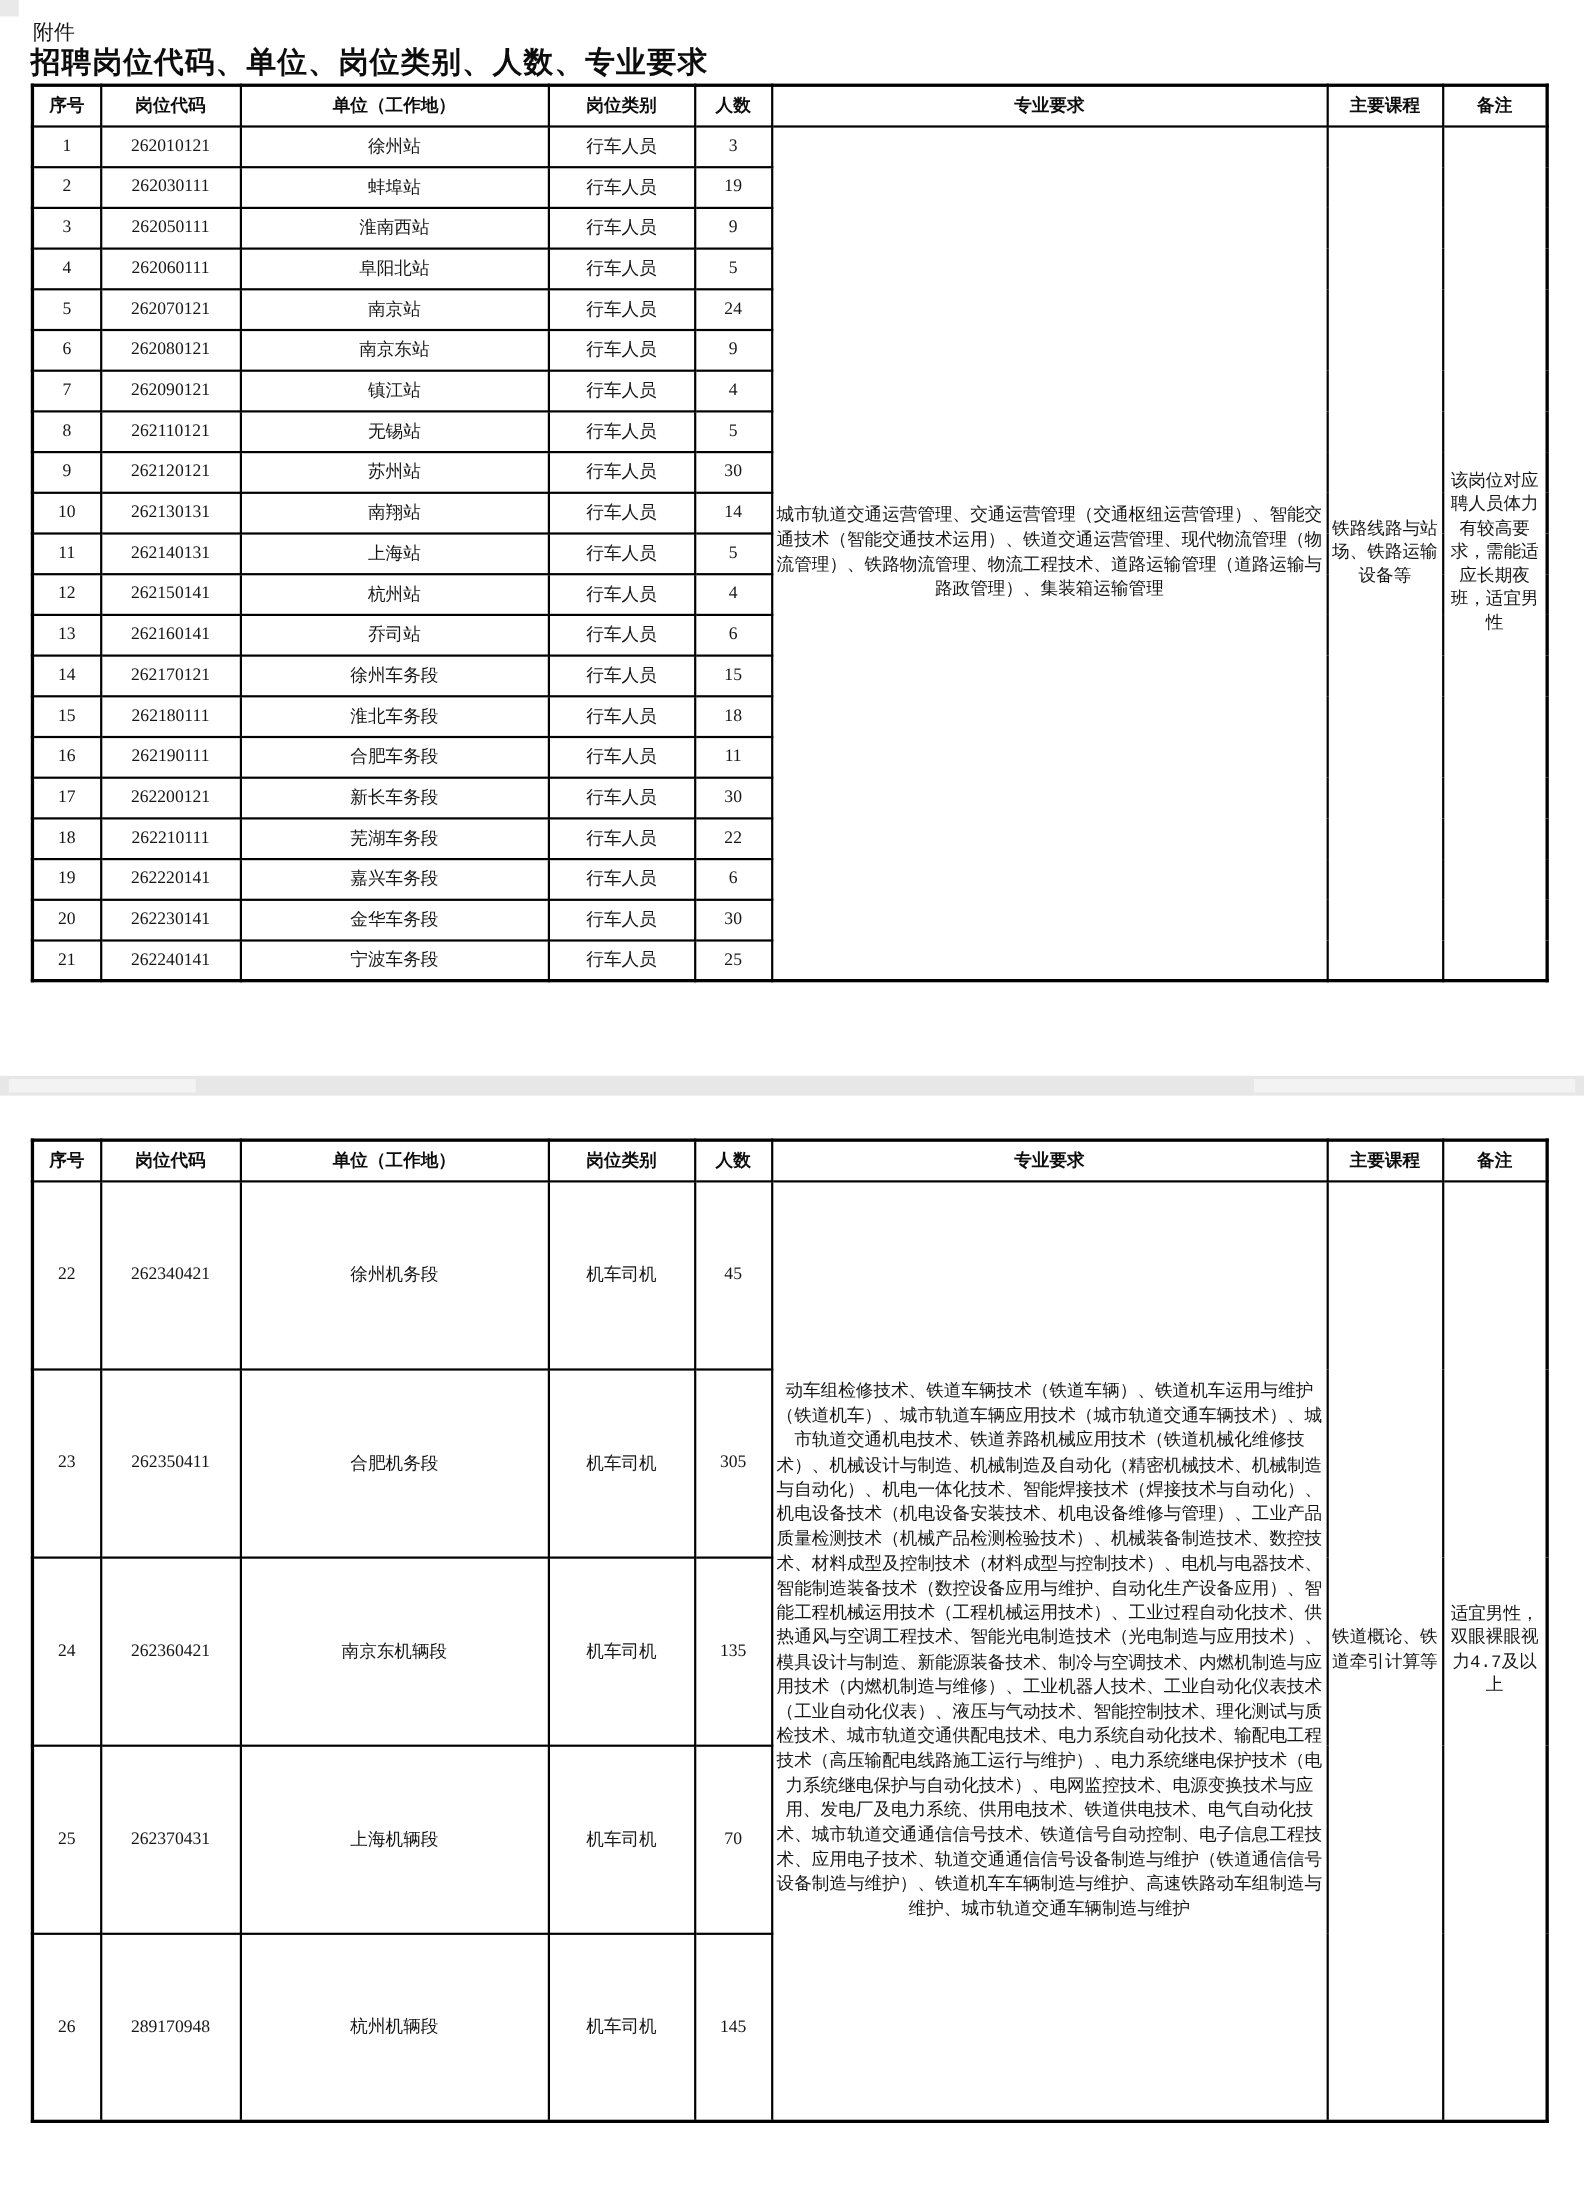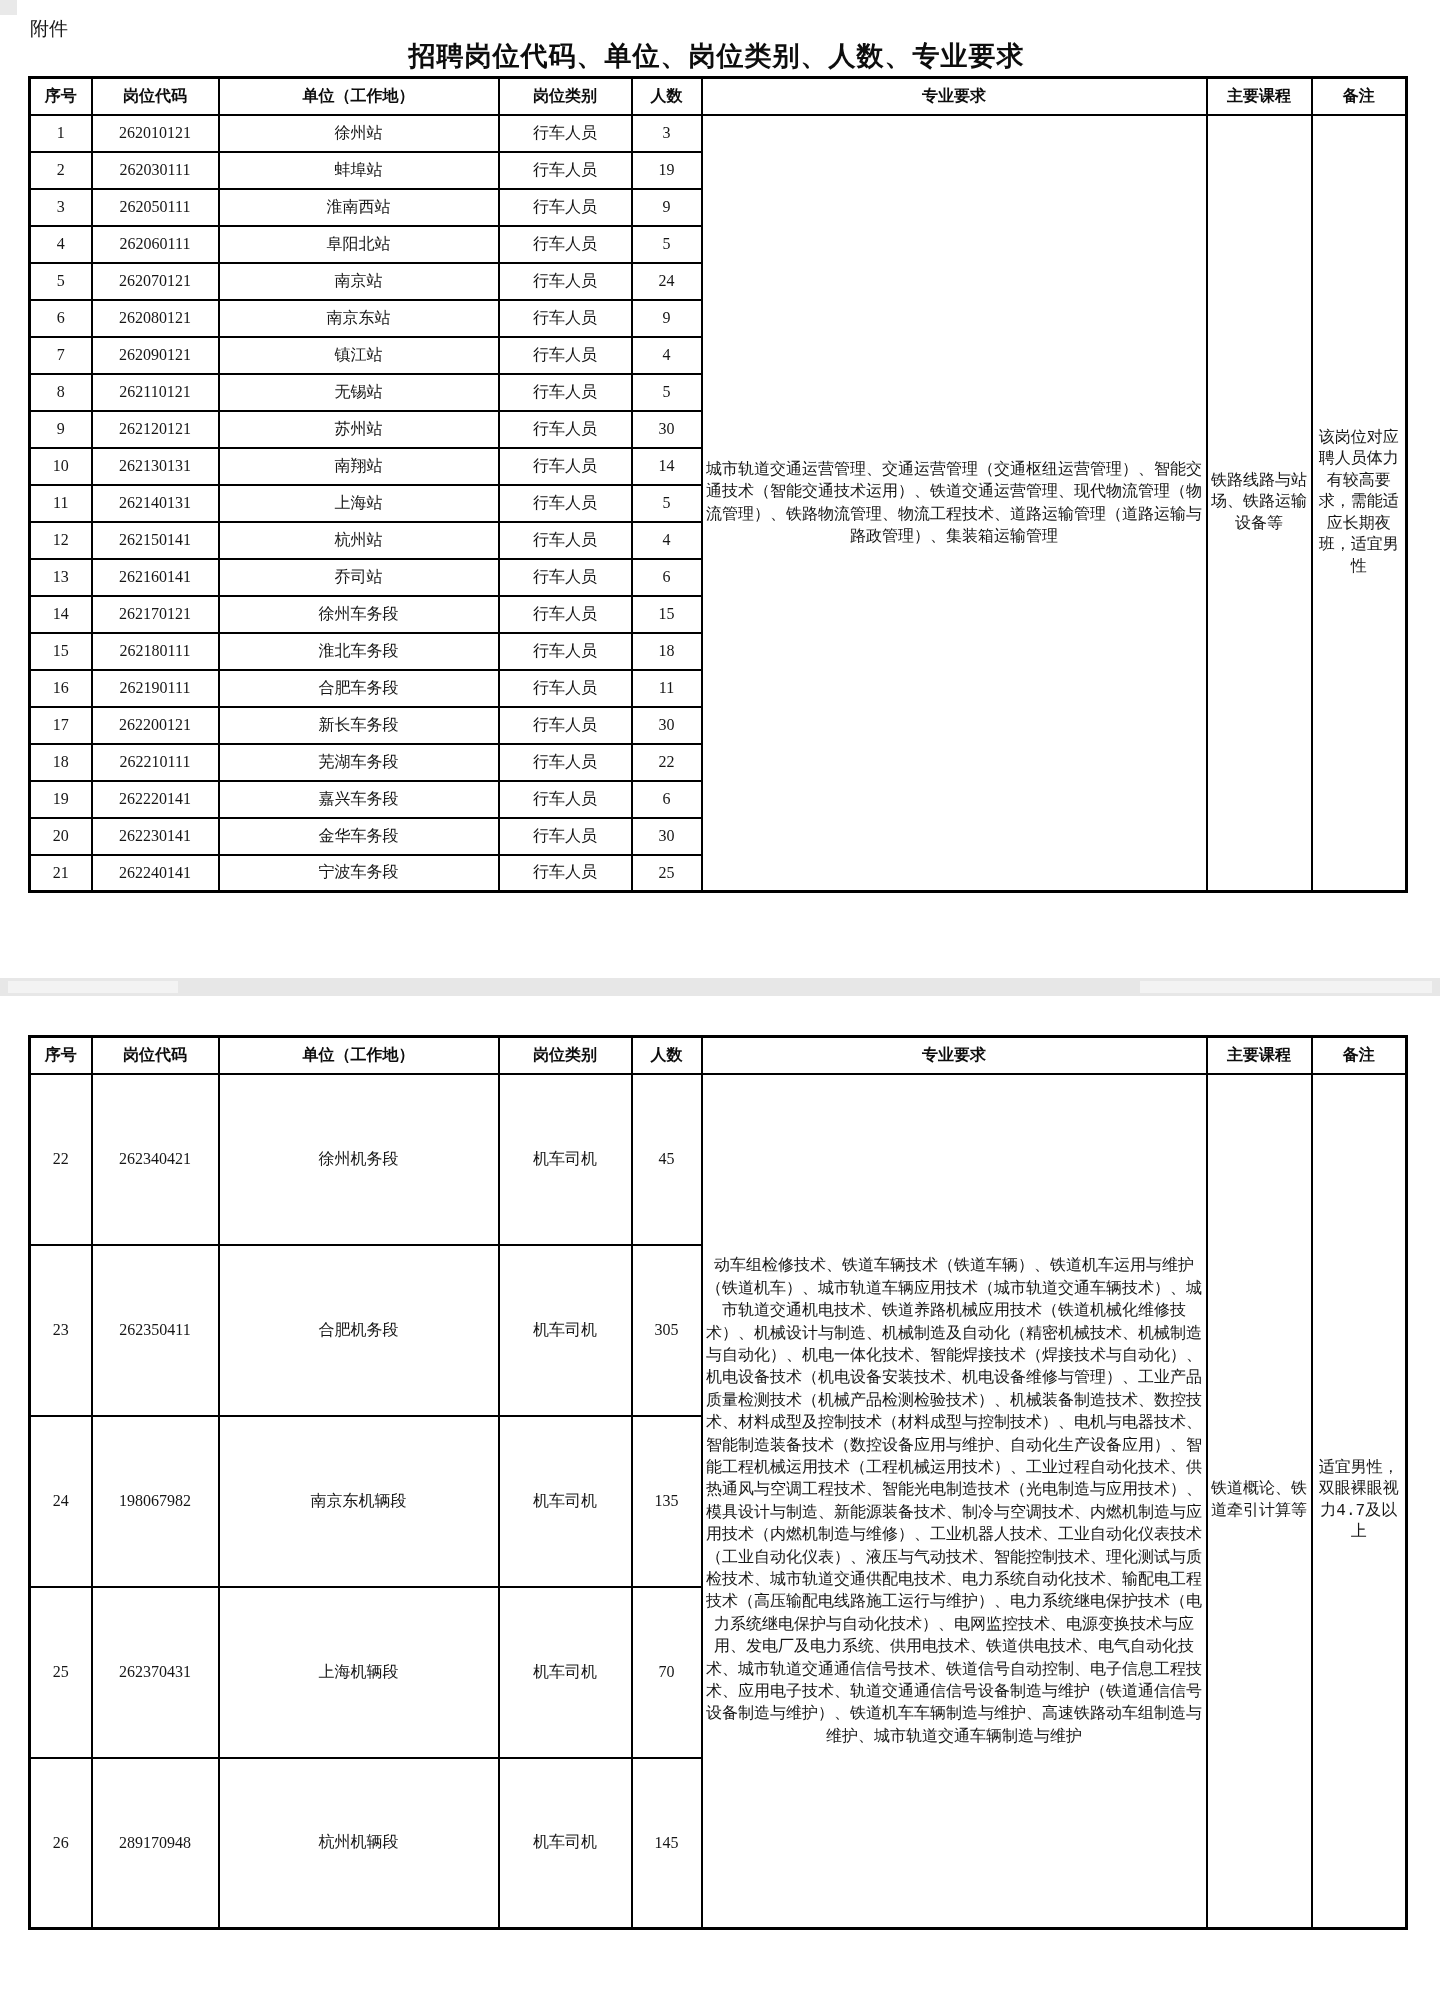--- a/index.html
+++ b/index.html
@@ -15,21 +15,21 @@
     position:absolute; left:0; top:0;
     width:17px; height:15px; background:#e9e9e9;
   }
   .attachment-label {
     padding:16px 0 0 30px;
     font-size:19px; height:36px;
   }
   .doc-title {
     width:1377px; margin-left:28px;
     height:40px; line-height:40px;
-    text-align:center;
+    text-align:left;
     font-family:"Liberation Sans","DejaVu Sans",sans-serif;
     font-weight:bold; font-size:27px; letter-spacing:1px;
     color:#0d0d0d;
   }
   table.jobs {
     border-collapse:collapse; table-layout:fixed;
     width:1377px; margin-left:28px;
     border:3px solid #000;
   }
   table.jobs th, table.jobs td {
@@ -310,21 +310,21 @@
       </tr>
       <tr>
         <td>23</td>
         <td>262350411</td>
         <td>合肥机务段</td>
         <td>机车司机</td>
         <td>305</td>
       </tr>
       <tr>
         <td>24</td>
-        <td>198067982</td>
+        <td>262360421</td>
         <td>南京东机辆段</td>
         <td>机车司机</td>
         <td>135</td>
       </tr>
       <tr>
         <td>25</td>
         <td>262370431</td>
         <td>上海机辆段</td>
         <td>机车司机</td>
         <td>70</td>

